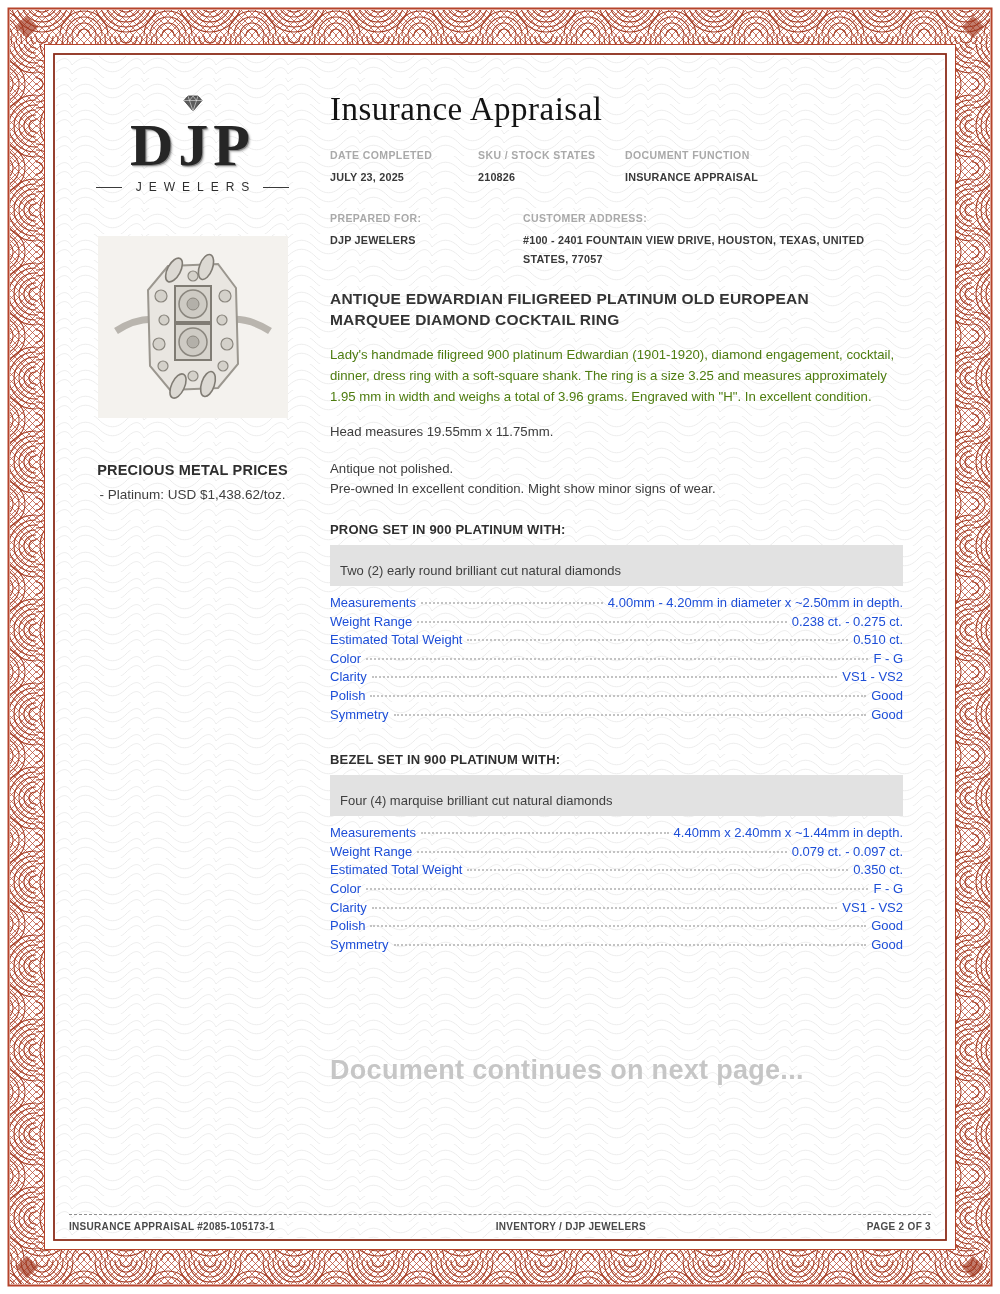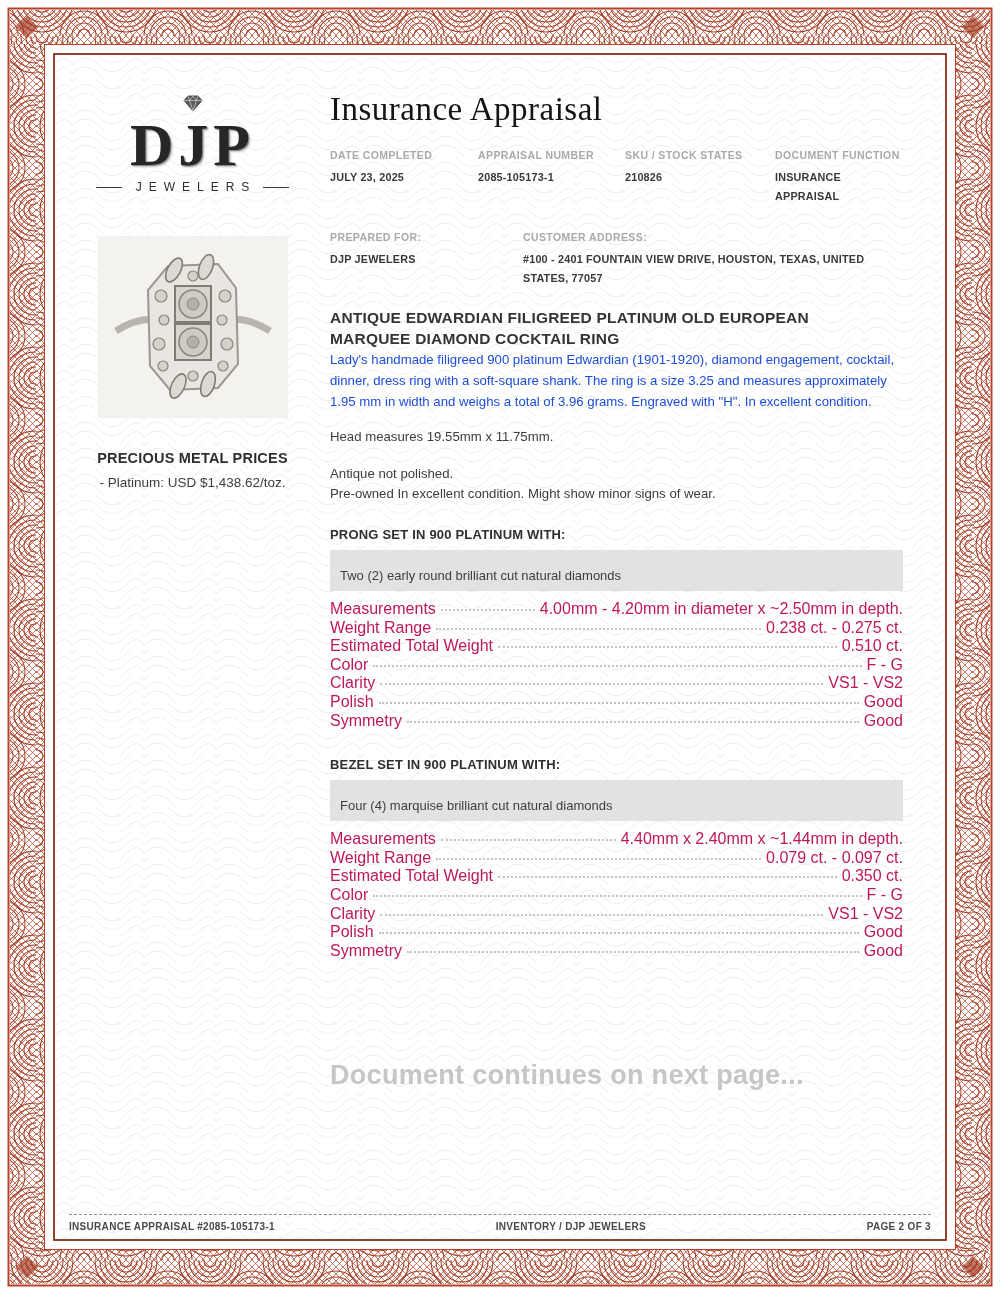--- a/index.html
+++ b/index.html
@@ -20,46 +20,46 @@
   .logo-text { font-family:"Liberation Serif", serif; font-weight:700; font-size:60px; line-height:62px;
                color:#262626; letter-spacing:5px; text-shadow:1px 1px 0 #8a8a8a, 2px 2px 2px rgba(0,0,0,.25); }
   .logo-sub { display:flex; align-items:center; justify-content:center; gap:7px; margin-top:4px; }
   .logo-sub .rule { height:1px; width:26px; background:#3a3a3a; }
   .logo-sub .word { font-size:12px; letter-spacing:7px; color:#2e2e2e; font-weight:400; text-indent:7px; }
 
   
   .photo { width:190px; height:182px; margin:42px auto 0; background:#f4f2ee; }
 
   
-  .prices { margin-top:32px; text-align:center; }
+  .prices { margin-top:44px; text-align:center; }
   .prices-title { font-size:14.5px; font-weight:700; color:#2f2f2f; letter-spacing:.2px; }
   .prices-item { margin-top:9px; font-size:13.5px; color:#3f3f3f; }
 
   
   .doc-title { font-family:"Liberation Serif", serif; font-weight:400; font-size:33px; color:#141414;
                margin:36px 0 21px; letter-spacing:.5px; }
   .meta-grid { display:grid; grid-template-columns:148px 147px 150px 1fr; }
   .meta-grid2 { display:grid; grid-template-columns:193px 1fr; margin-top:25px; }
   .meta-label { font-size:10.5px; font-weight:700; color:#a9a9a9; letter-spacing:.4px; }
   .meta-value { font-size:10.8px; font-weight:700; color:#393939; letter-spacing:.2px; margin-top:7px; line-height:19px; }
   .address { max-width:382px; }
 
   
   .item-title { margin-top:19px; font-size:15.5px; font-weight:700; color:#343434; line-height:21px; letter-spacing:.2px; width:540px; }
-  .item-desc { margin-top:0; font-size:13.2px; color:#1d4ed8; line-height:21px; }
+  .item-desc { margin-top:14px; font-size:13.2px; color:#4d7c0f; line-height:21px; }
   .item-line { margin-top:15px; font-size:13.2px; color:#3d3d3d; line-height:20px; }
   .item-cond { margin-top:17px; font-size:13.2px; color:#3d3d3d; line-height:20px; }
 
   
   .section { margin-top:23px; }
   .section + .section { margin-top:27px; }
   .section-heading { font-size:13px; font-weight:700; color:#2f2f2f; letter-spacing:.2px; }
   .section-sub { margin-top:8px; background:#e2e2e2; color:#3e3e3e; font-size:13px; padding:18px 10px 8px; }
   .spec-rows { margin-top:9px; }
-  .spec-row { display:flex; align-items:baseline; height:18.6px; font-size:16px; color:#be185d; }
+  .spec-row { display:flex; align-items:baseline; height:18.6px; font-size:13px; color:#1d4ed8; }
   .spec-label { white-space:nowrap; }
   .spec-leader { flex:1 1 auto; border-bottom:2px dotted #c3c3c3; margin:0 5px; transform:translateY(-3px); min-width:20px; }
   .spec-value { white-space:nowrap; }
 
   
   .continuation { margin-top:100px; font-size:27px; font-weight:700; color:#c6c6c6; letter-spacing:.3px; }
 
   
   .footer { position:absolute; left:14px; right:14px; bottom:7px; border-top:1px dashed #8f8f8f;
             padding-top:6px; display:flex; justify-content:space-between; align-items:baseline;gap:41px; }
@@ -205,24 +205,20 @@
       <div class="col-right">
 
         <h1 class="doc-title">Insurance Appraisal</h1>
 
         <div class="meta-grid">
           <div>
             <div class="meta-label">DATE COMPLETED</div>
             <div class="meta-value">JULY 23, 2025</div>
           </div>
           <div>
-            <div class="meta-label">APPRAISAL NUMBER</div>
-            <div class="meta-value">2085-105173-1</div>
-          </div>
-          <div>
             <div class="meta-label">SKU / STOCK STATES</div>
             <div class="meta-value">210826</div>
           </div>
           <div>
             <div class="meta-label">DOCUMENT FUNCTION</div>
             <div class="meta-value">INSURANCE APPRAISAL</div>
           </div>
         </div>
 
         <div class="meta-grid2">

